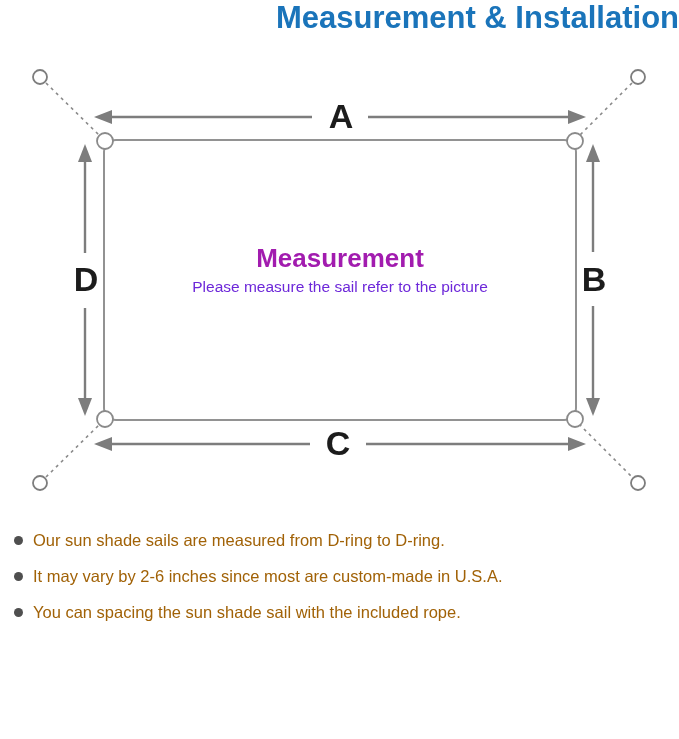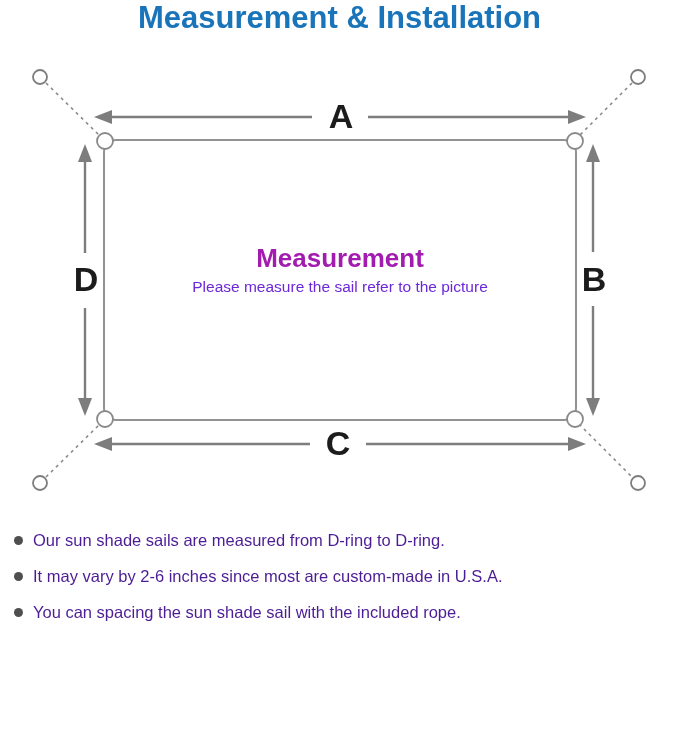--- a/index.html
+++ b/index.html
@@ -1,21 +1,21 @@
 <!DOCTYPE html>
 <html><head>
 <meta charset="utf-8">
 <style>
   html,body{margin:0;padding:0;background:#fff;}
   .page{
     position:relative;width:679px;height:739px;background:#ffffff;overflow:hidden;
     font-family:"Liberation Sans","DejaVu Sans",sans-serif;
   }
   .page-title{
-    position:absolute;left:0;top:0;width:679px;text-align:center;
+    position:absolute;left:0;top:0;width:679px;text-align:right;
     font-size:31px;font-weight:700;color:#1a74ba;margin:0;letter-spacing:0px;
   }
   .diagram-svg{position:absolute;left:0;top:0;}
   .side-label{
     position:absolute;transform:translate(-50%,-50%);
     font-size:34px;font-weight:700;color:#1c1c1c;line-height:1;
   }
   .label-a{left:341px;top:116px;}
   .label-b{left:594px;top:279px;}
   .label-c{left:338px;top:443px;}
@@ -27,21 +27,21 @@
   .center-sub{
     position:absolute;left:340px;top:287px;transform:translate(-50%,-50%);
     font-size:15.5px;font-weight:400;color:#6d28d9;white-space:nowrap;
   }
   .notes{
     position:absolute;left:14px;top:529px;width:656px;
     list-style:none;margin:0;padding:0;
   }
   .note-item{
     display:flex;align-items:flex-start;margin:0 0 14px 0;
-    color:#4c1d95;font-size:16.5px;line-height:22px;
+    color:#a16207;font-size:16.5px;line-height:22px;
   }
   .note-dot{
     flex:0 0 auto;width:9px;height:9px;border-radius:50%;
     background:#4f4f4f;margin:7px 10px 0 0;
   }
   .note-text{flex:1 1 auto;max-width:636px;}
 </style>
 </head>
 <body>
 

